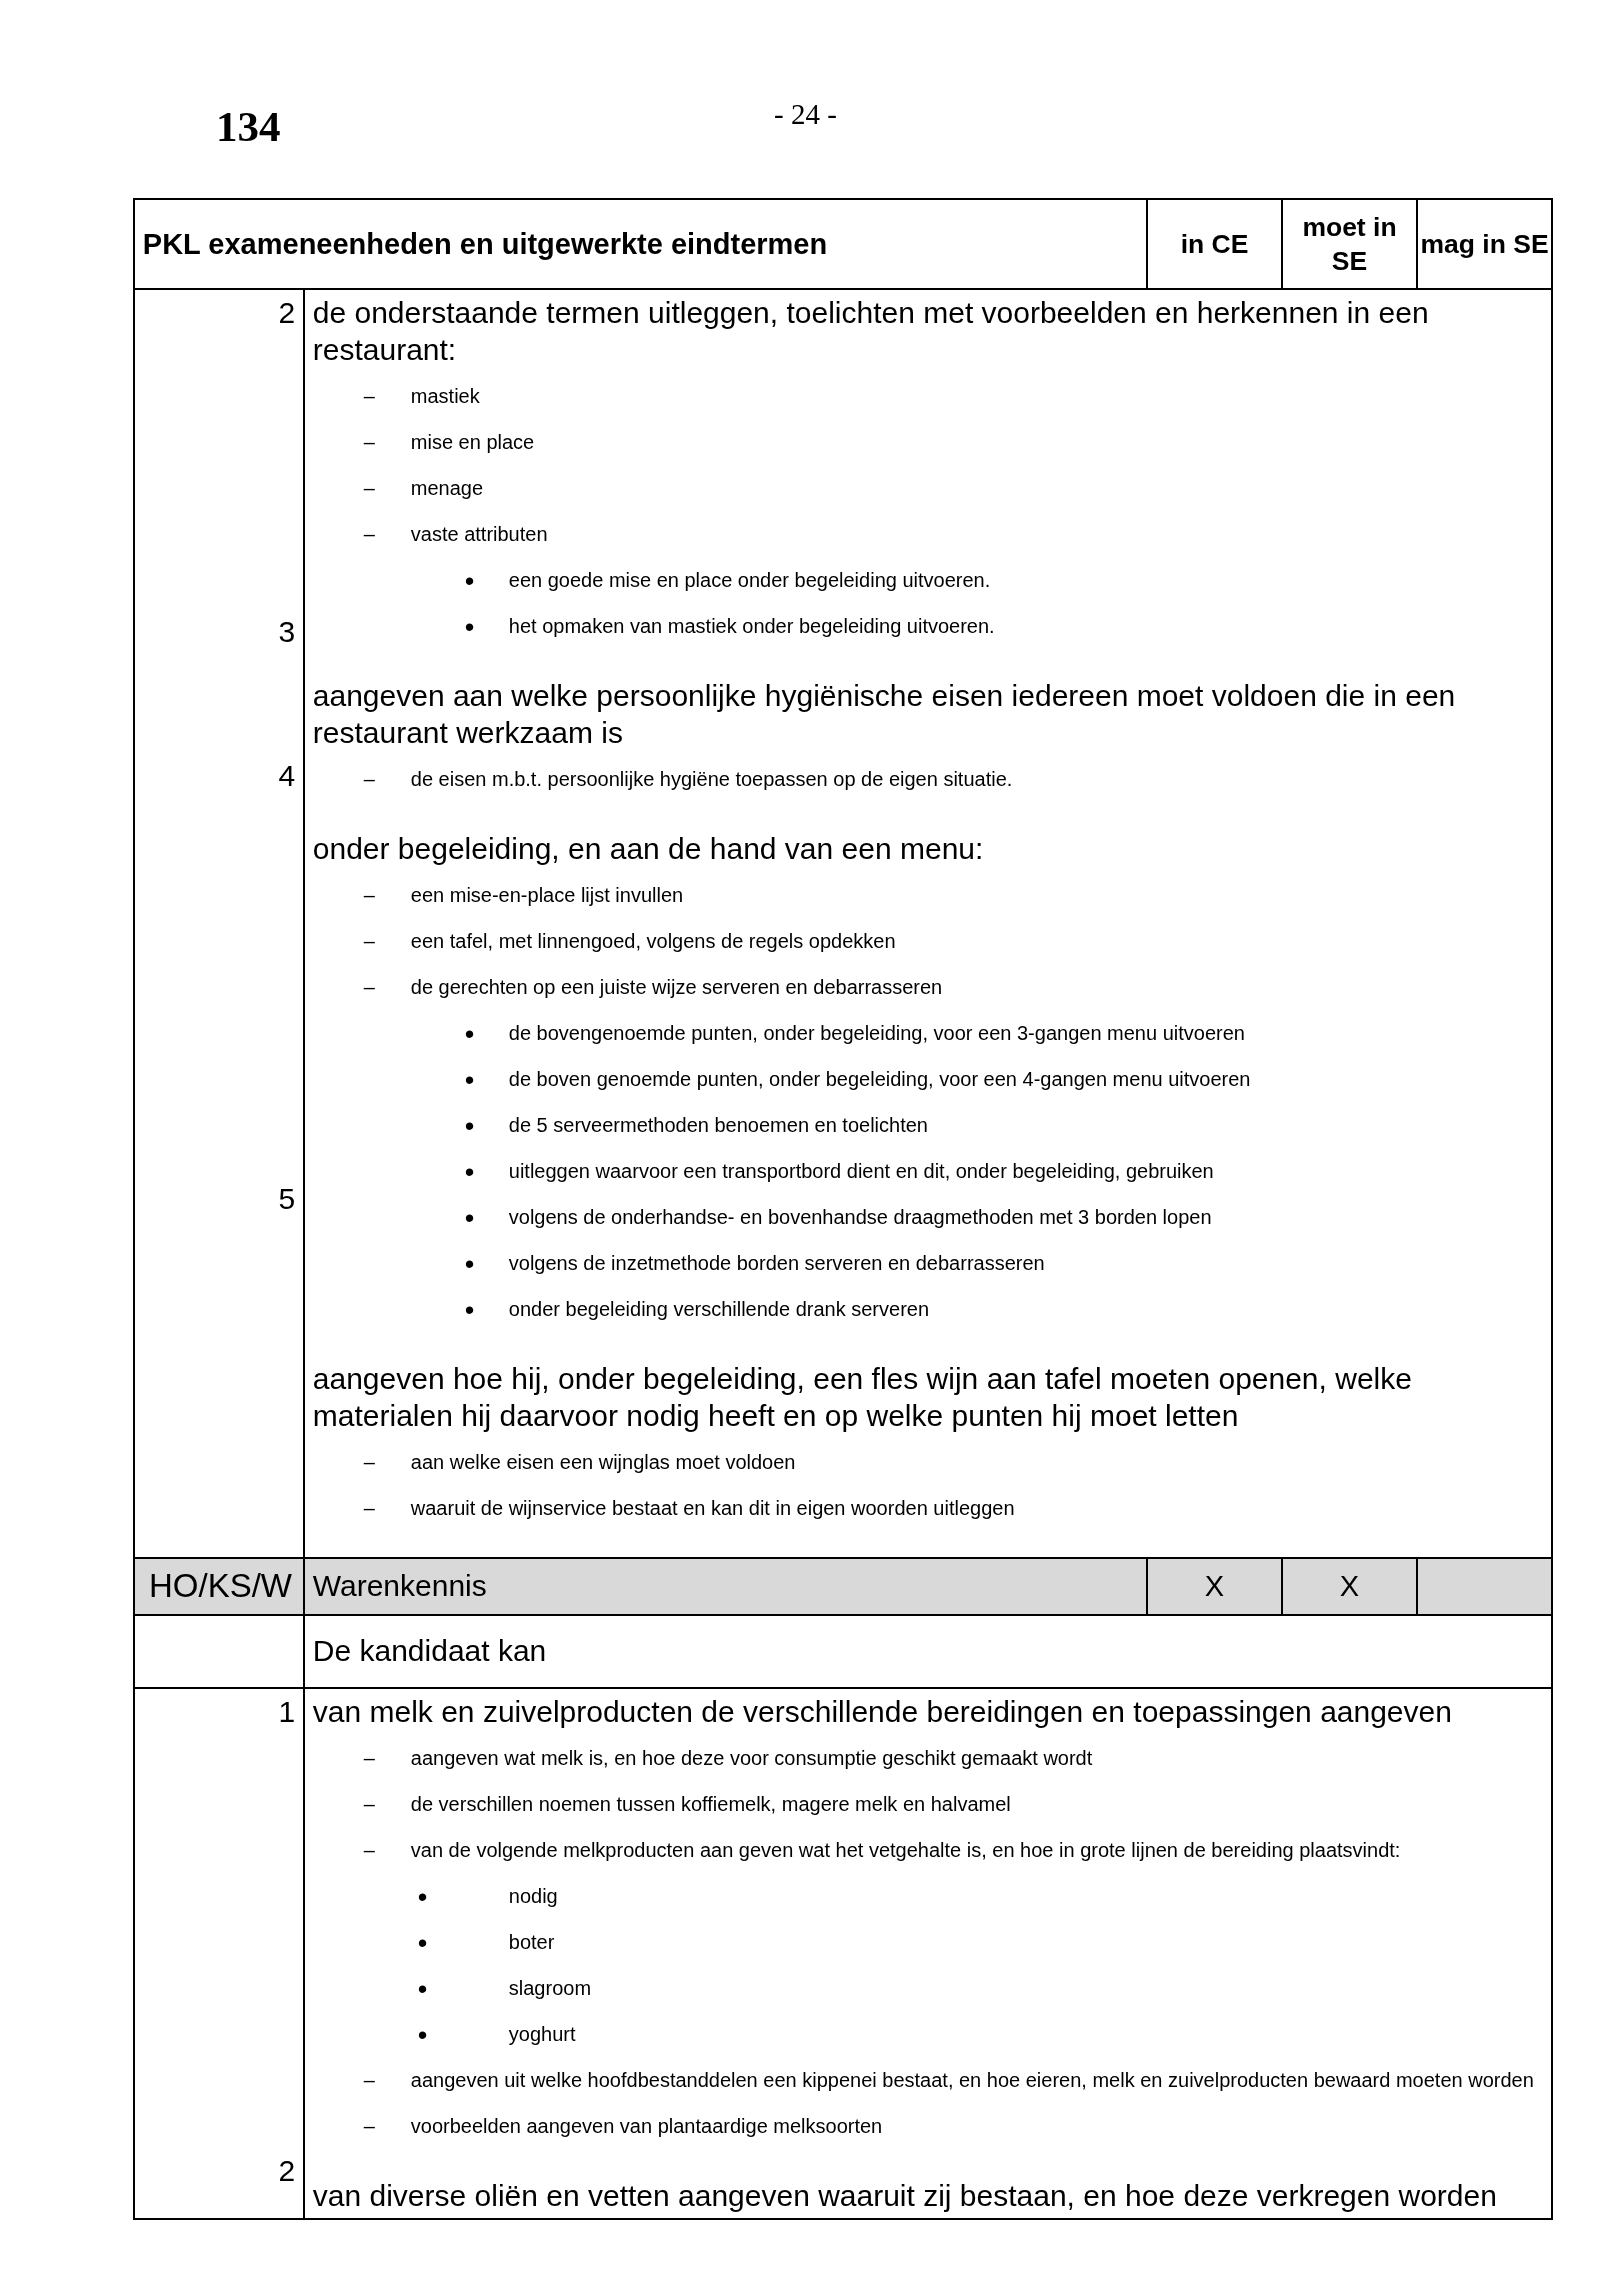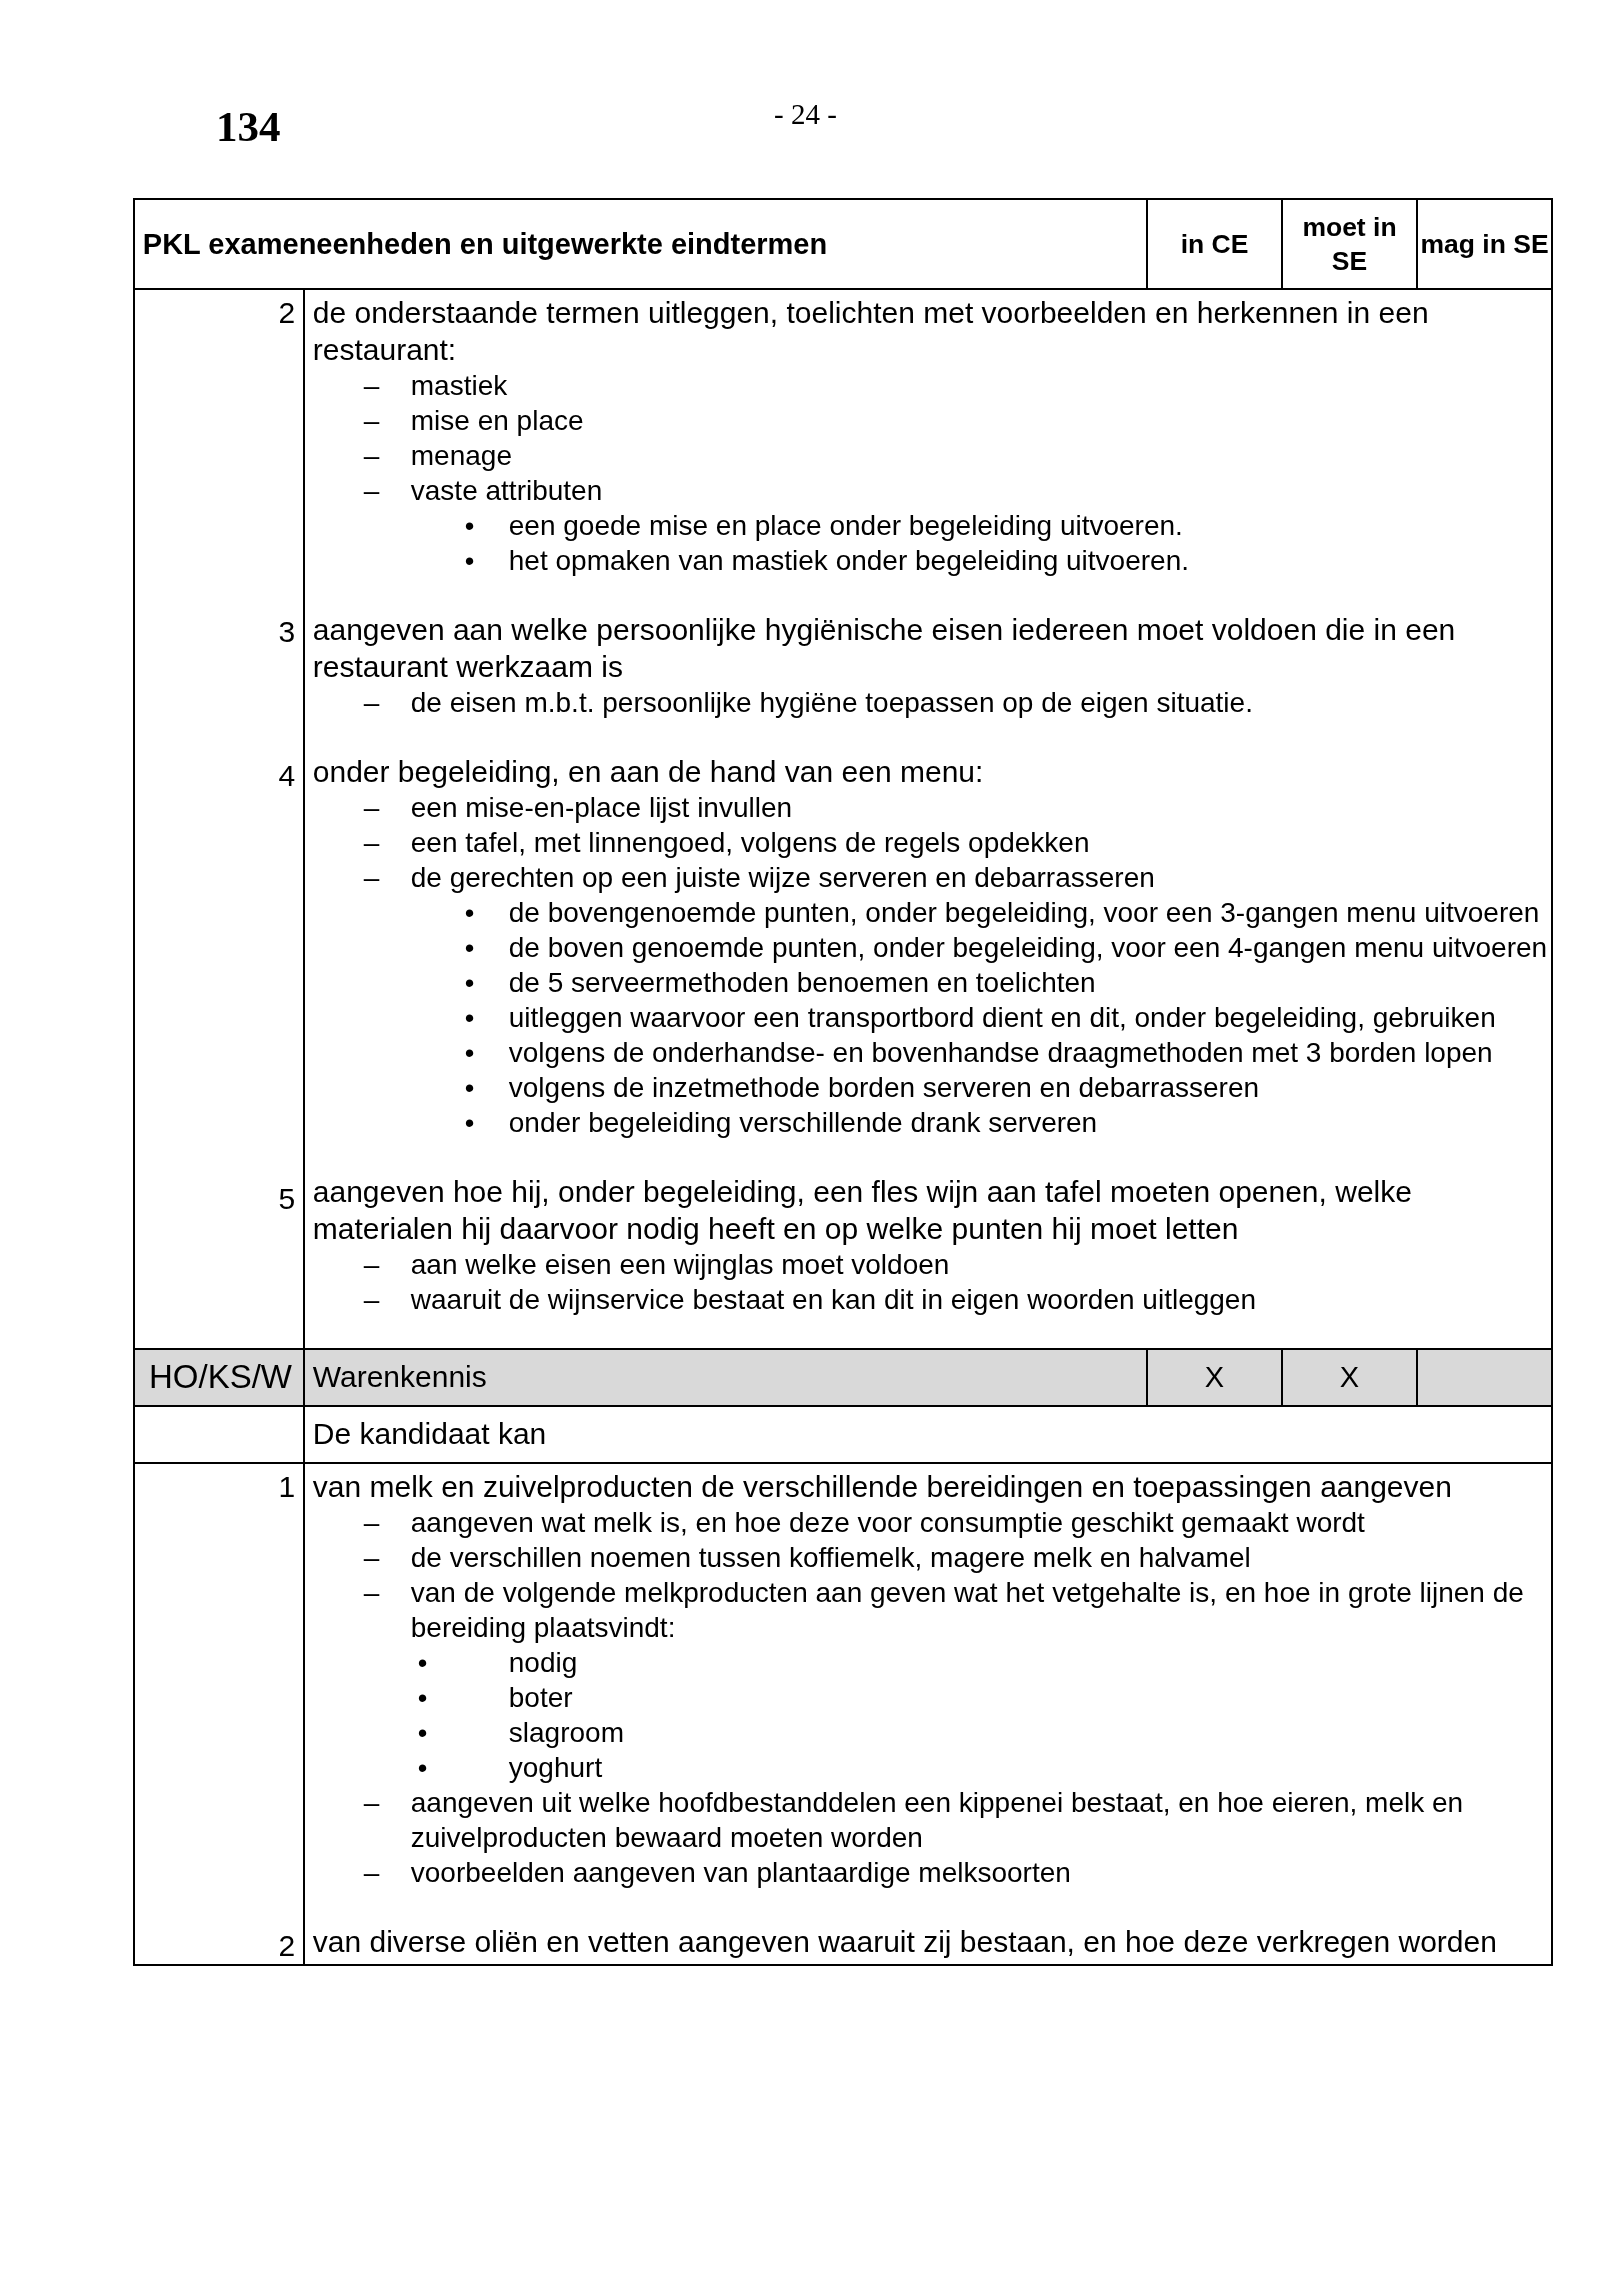--- a/index.html
+++ b/index.html
@@ -18,34 +18,34 @@
   .c-flag { width: 135px; border-left: 2px solid #000; box-sizing: border-box; flex: none; display: flex; align-items: center; justify-content: center; text-align: center; }
 
   .header-row { height: 90px; }
   .header-title { flex: 1; display: flex; align-items: center; padding-left: 7.8px; font-weight: bold; font-size: 29px; border-radius: 27px; }
   .header-flag { font-weight: bold; font-size: 26.5px; line-height: 34px; }
 
   .body-block { display: flex; }
   .num { text-align: right; padding-right: 7.8px; font-size: 30px; line-height: 37px; }
   .item { padding-left: 7.8px; }
   .item-title { font-size: 30px; line-height: 37px; padding-right: 7.8px; }
-  .sub { font-size: 28px; line-height: 35px; position: relative; }
+  .sub { font-size: 20px; line-height: 35px; position: relative; margin-top: 11px; }
   .sub.dash { padding-left: 98px; }
   .sub.dash::before { content: "–"; position: absolute; left: 51px; top: 0; }
   .sub.bullet { padding-left: 196px; }
   .sub.bullet::before { content: "•"; position: absolute; left: 152px; top: 0; font-size: 27.4px; }
   .sub.bullet-wide { padding-left: 196px; }
   .sub.bullet-wide::before { content: "•"; position: absolute; left: 105px; top: 0; font-size: 27.4px; }
 
   .gray-row { background: #d9d9d9; height: 57px; }
   .gray-row .c-left { display: flex; align-items: center; padding-left: 14px; font-size: 33px; }
   .gray-row .label { flex: 1; display: flex; align-items: center; padding-left: 7.8px; font-size: 30px; }
   .gray-row .c-flag { font-size: 29px; }
 
-  .kan-row { height: 57px; }
+  .kan-row { height: 73px; }
   .kan-row .c-main { display: flex; align-items: center; padding-left: 7.8px; font-size: 30px; }
 </style>
 </head>
 <body>
 
 <div class="page-number">134</div>
 <div class="page-sub">- 24 -</div>
 
 <div class="doc-table">
   <div class="row header-row thick-bottom">

